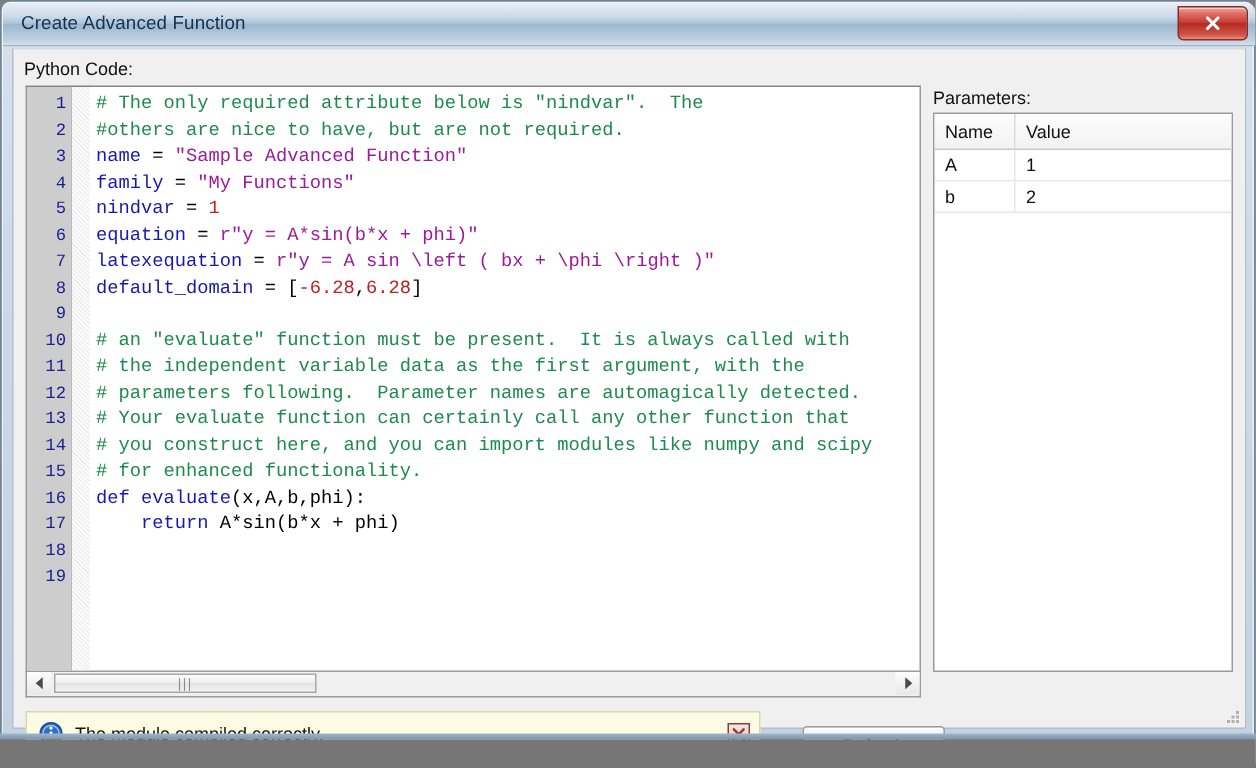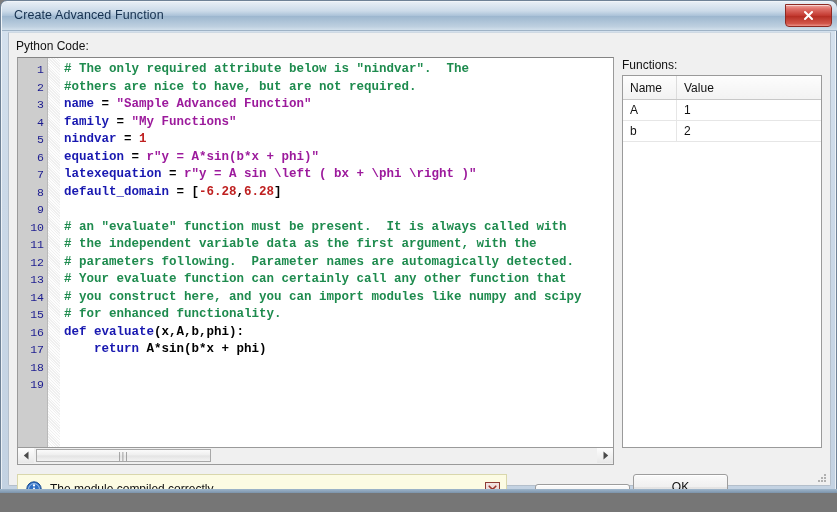--- a/index.html
+++ b/index.html
@@ -122,21 +122,21 @@
     width: 26px;
     text-align: right;
     color: #1b1b8f;
     font-size: 11.5px;
     line-height: 17.5px;
   }
   .lt {
     position: absolute;
     left: 46px; top: 0;
     line-height: 17.5px;
-    font-weight: bold;
+    font-weight: normal;
   }
   .tok-comment { color: #1e8b4e; }
   .tok-kw      { color: #1818b0; }
   .tok-str     { color: #9c1a9c; }
   .tok-num     { color: #bf2020; }
   .tok-plain   { color: #000000; }
 
   
   #hscroll {
     position: absolute;
@@ -315,21 +315,21 @@
       <div id="hscroll-thumb">
         <span id="hscroll-grip">|||</span>
       </div>
       <div class="sb-arrow" id="hscroll-right">
         <svg width="7" height="9" viewBox="0 0 7 9">
           <polygon points="1.5,0.5 1.5,8.5 6.2,4.5" fill="#4a4a4a"></polygon>
         </svg>
       </div>
     </div>
 
-    <div class="field-label" id="parameters-label">Functions:</div>
+    <div class="field-label" id="parameters-label">Parameters:</div>
 
     <div id="params-panel">
       <table id="params-table">
         <thead>
           <tr>
             <th class="col-name">Name</th>
             <th>Value</th>
           </tr>
         </thead>
         <tbody id="params-body">
@@ -354,21 +354,20 @@
       </svg>
       <div id="status-text">The module compiled correctly.</div>
       <div id="status-dismiss">
         <svg width="9" height="9" viewBox="0 0 9 9">
           <path d="M1.2,1.2 L7.8,7.8 M7.8,1.2 L1.2,7.8" stroke="#9b342b" stroke-width="1.6" stroke-linecap="round" fill="none"></path>
         </svg>
       </div>
     </div>
 
     <button class="dlg-btn" id="btn-refresh">Refresh</button>
-    <button class="dlg-btn" id="btn-ok">OK</button>
 
     <svg id="resize-grip" viewBox="0 0 12 12">
       <g fill="#b0b0b0">
         <rect x="9" y="3" width="2" height="2"></rect>
         <rect x="6" y="6" width="2" height="2"></rect>
           <rect x="9" y="6" width="2" height="2"></rect>
         <rect x="3" y="9" width="2" height="2"></rect>
           <rect x="6" y="9" width="2" height="2"></rect>
           <rect x="9" y="9" width="2" height="2"></rect>
       </g>

